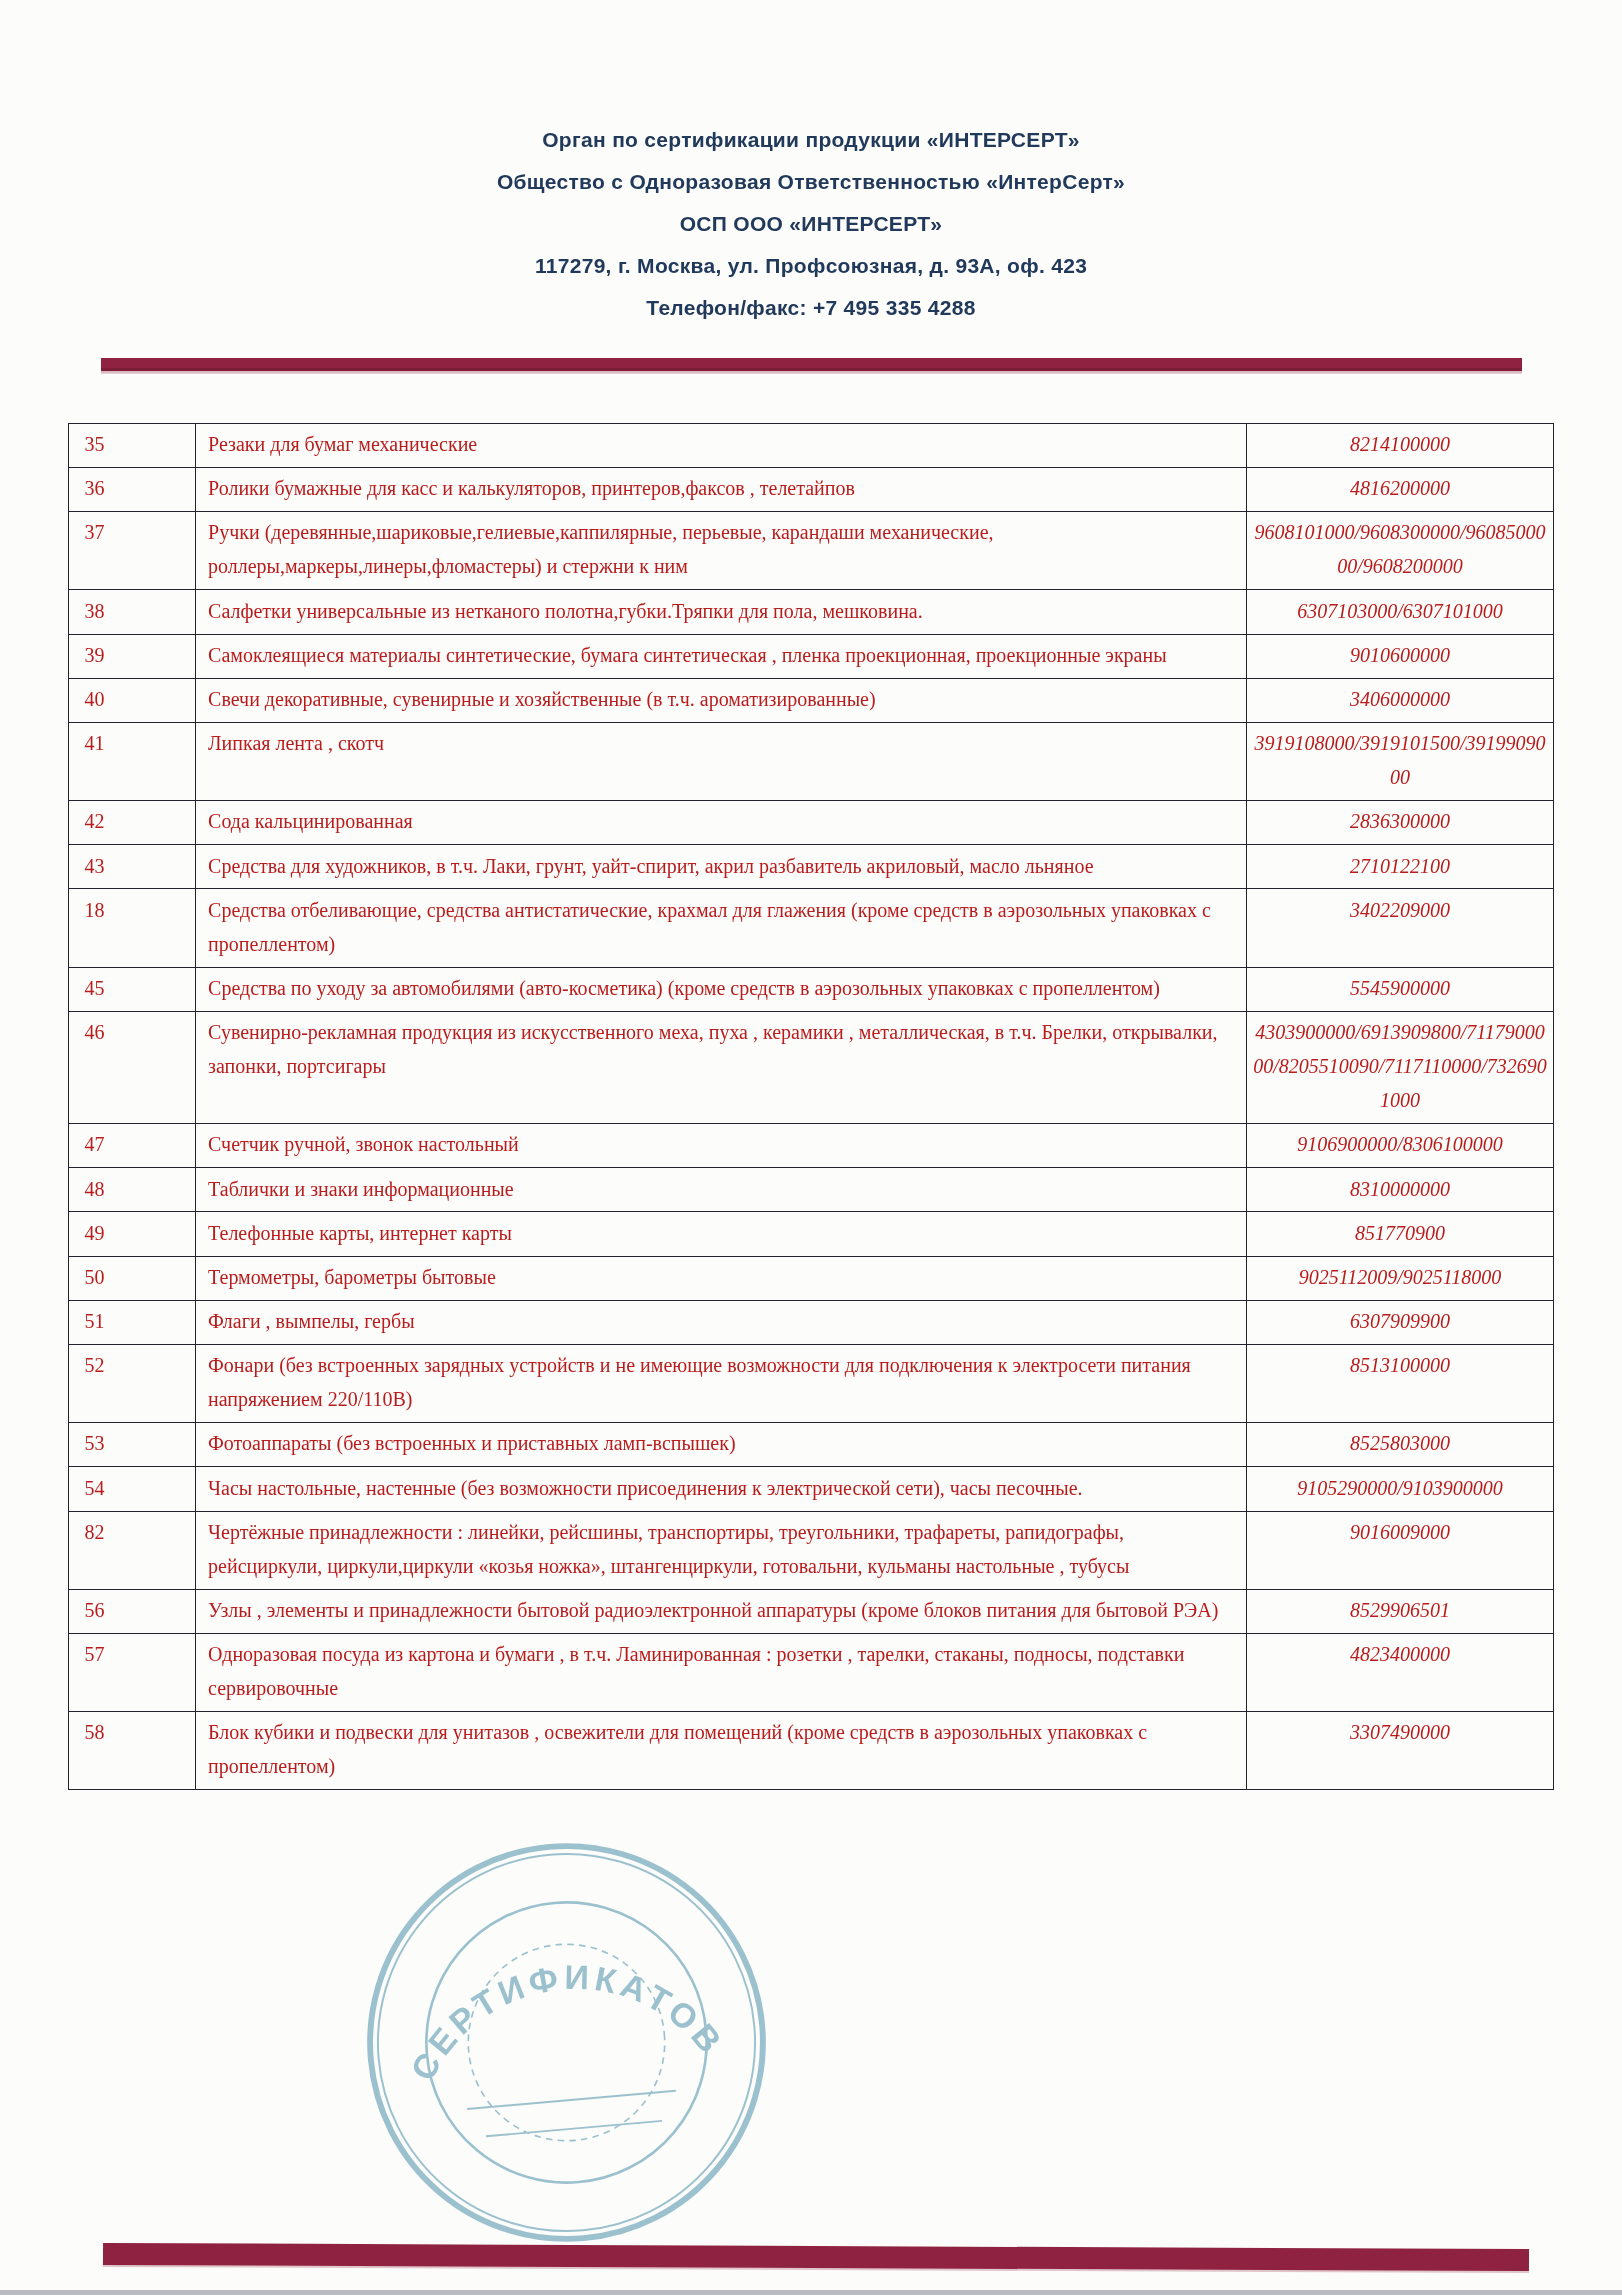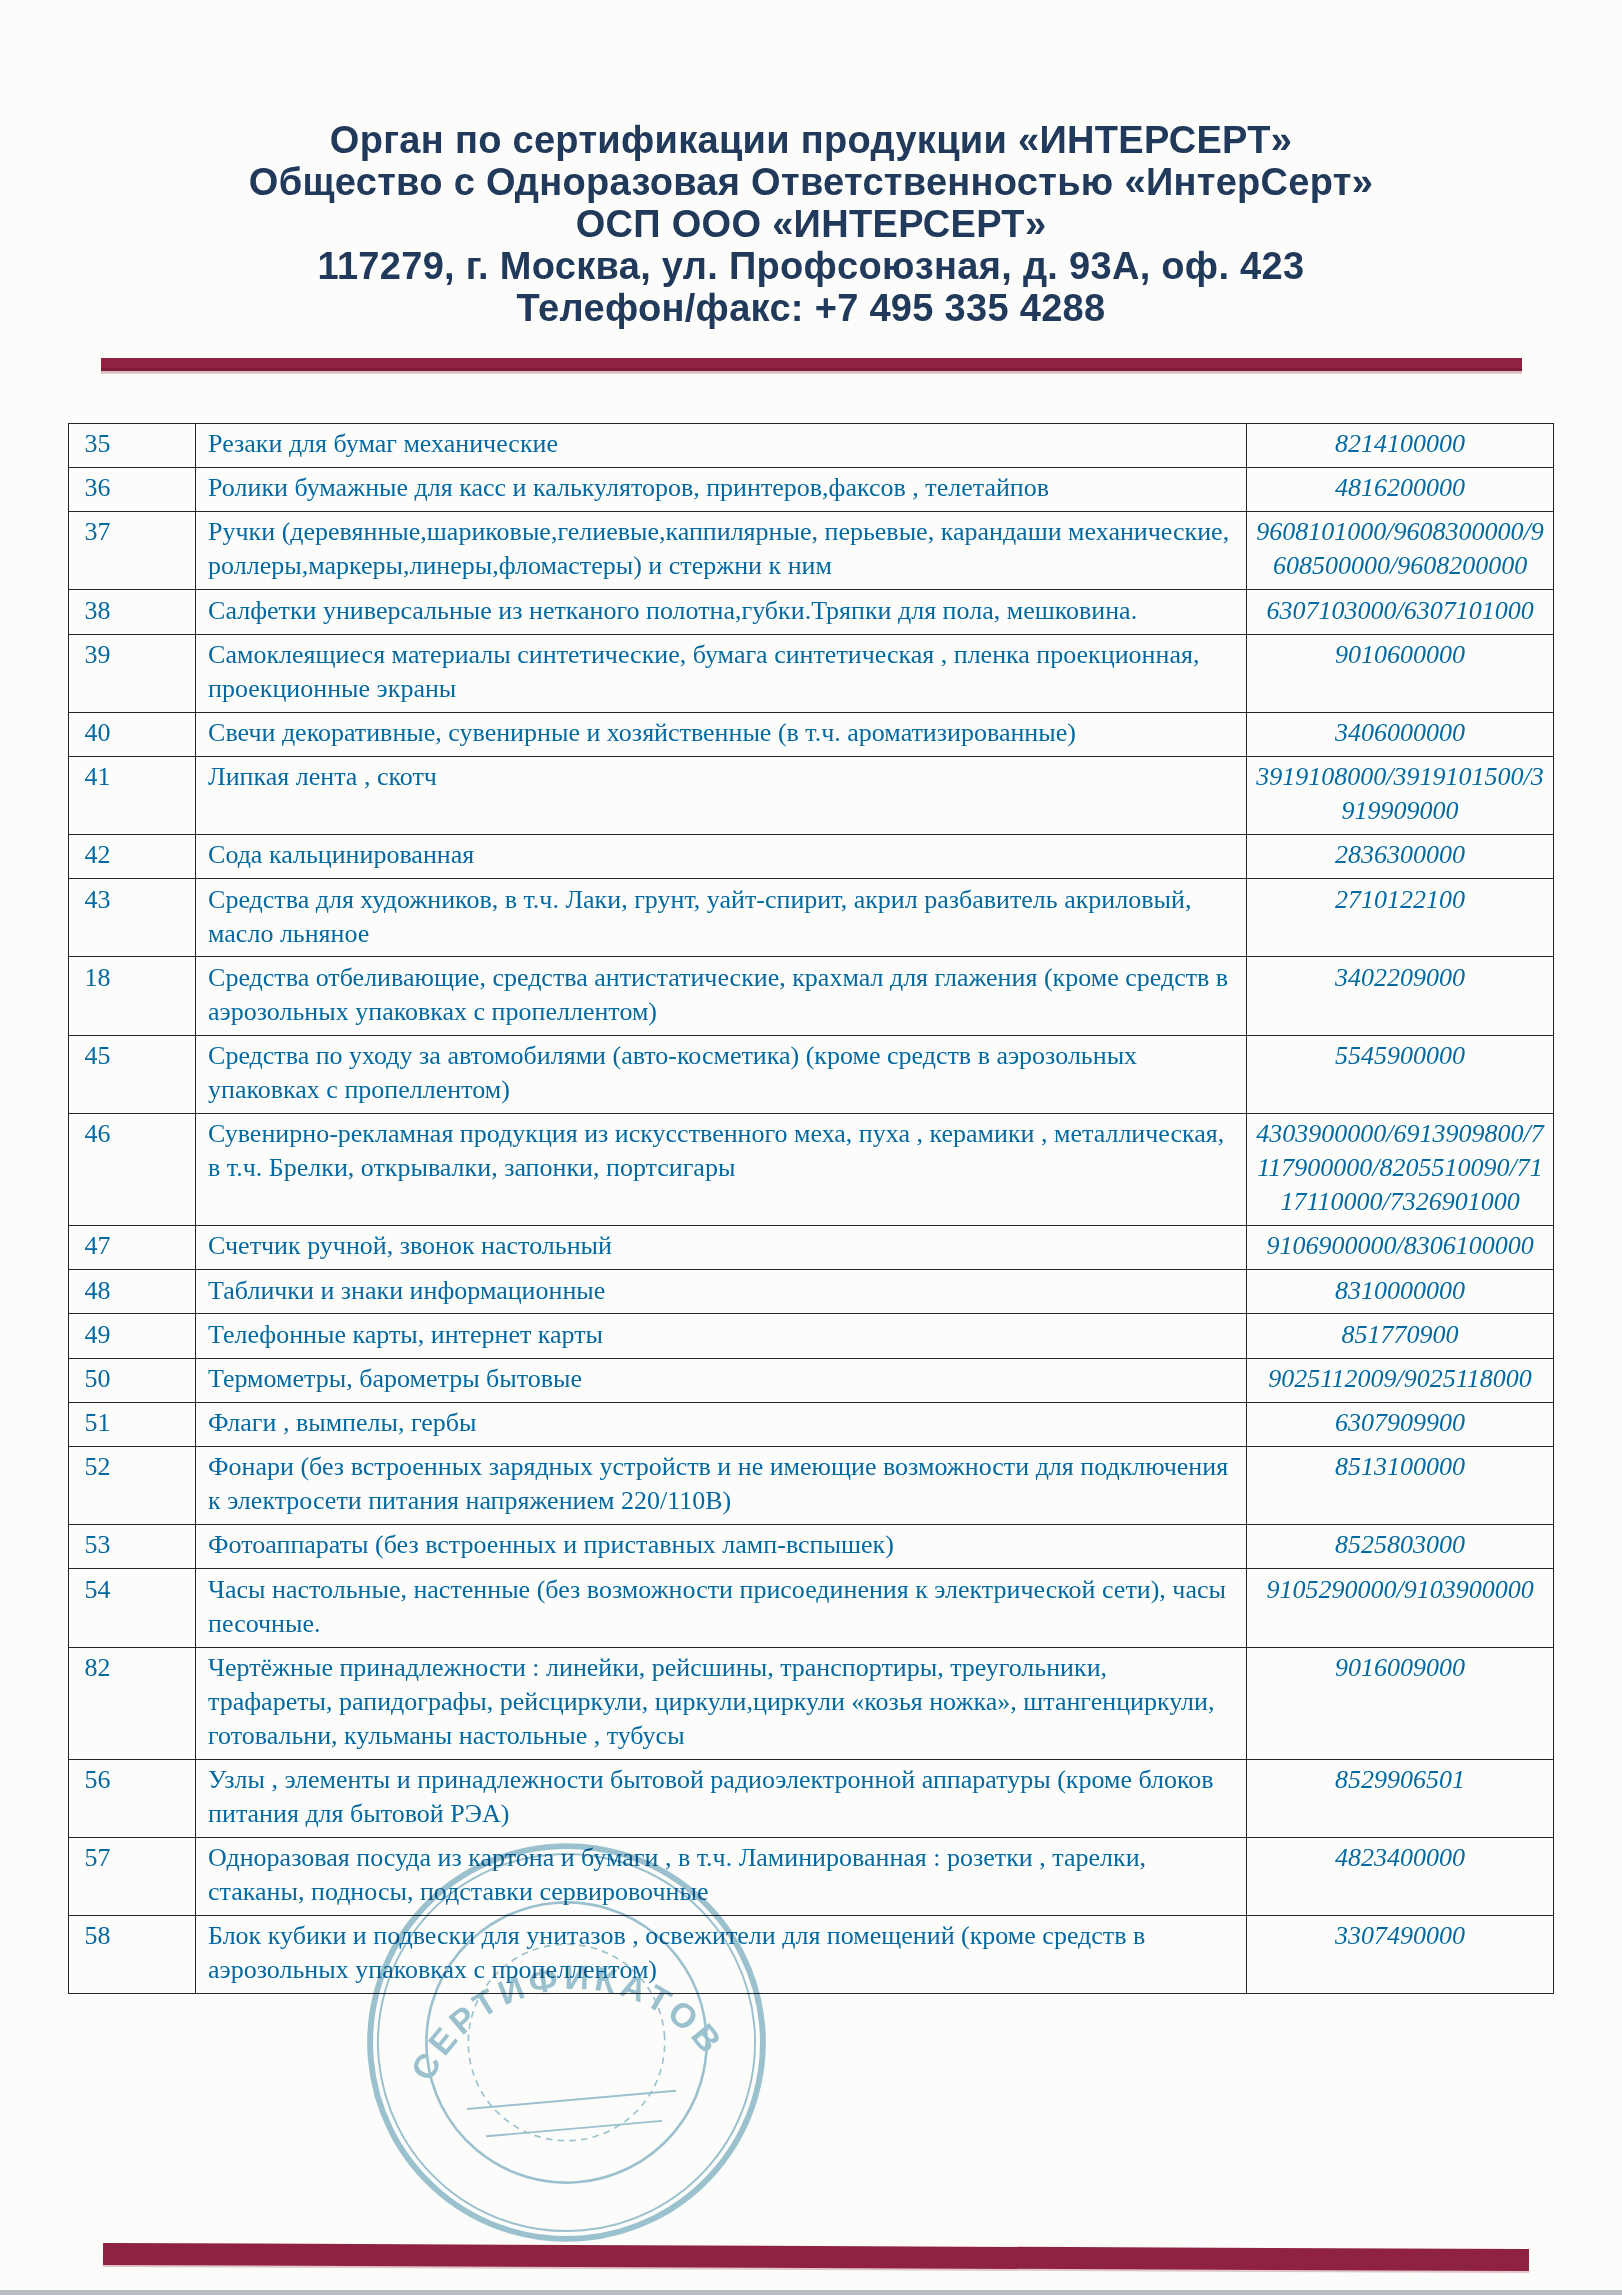--- a/index.html
+++ b/index.html
@@ -13,21 +13,21 @@
     background: #fcfcfa;
     overflow: hidden;
   }
 
   
   .letterhead {
     padding-top: 119px;
     text-align: center;
     font-family: "Liberation Sans", sans-serif;
     font-weight: 700;
-    font-size: 38px;
+    font-size: 21px;
     line-height: 42px;
     color: #21395a;
     letter-spacing: 0.3px;
   }
 
   
   .rule { background: #8e2240; }
   .rule-top {
     width: 1421px;
     height: 9.8px;
@@ -50,23 +50,23 @@
     height: 4.6px;
     background: #b9bdc2;
   }
 
   
   .products {
     width: 1421px;
     margin: 52px auto 0;
     border-collapse: collapse;
     table-layout: fixed;
-    font-size: 26px;
+    font-size: 20px;
     line-height: 34px;
-    color: #0369a1;
+    color: #b91c1c;
   }
   .products td {
     border: 1.6px solid #23232e;
     vertical-align: top;
     padding: 3.3px 11.8px 5.9px;
   }
   td.c-num  { width: 99px; padding-left: 15.7px; }
   td.c-desc { width: 1026px; }
   td.c-code {
     width: 296px;

